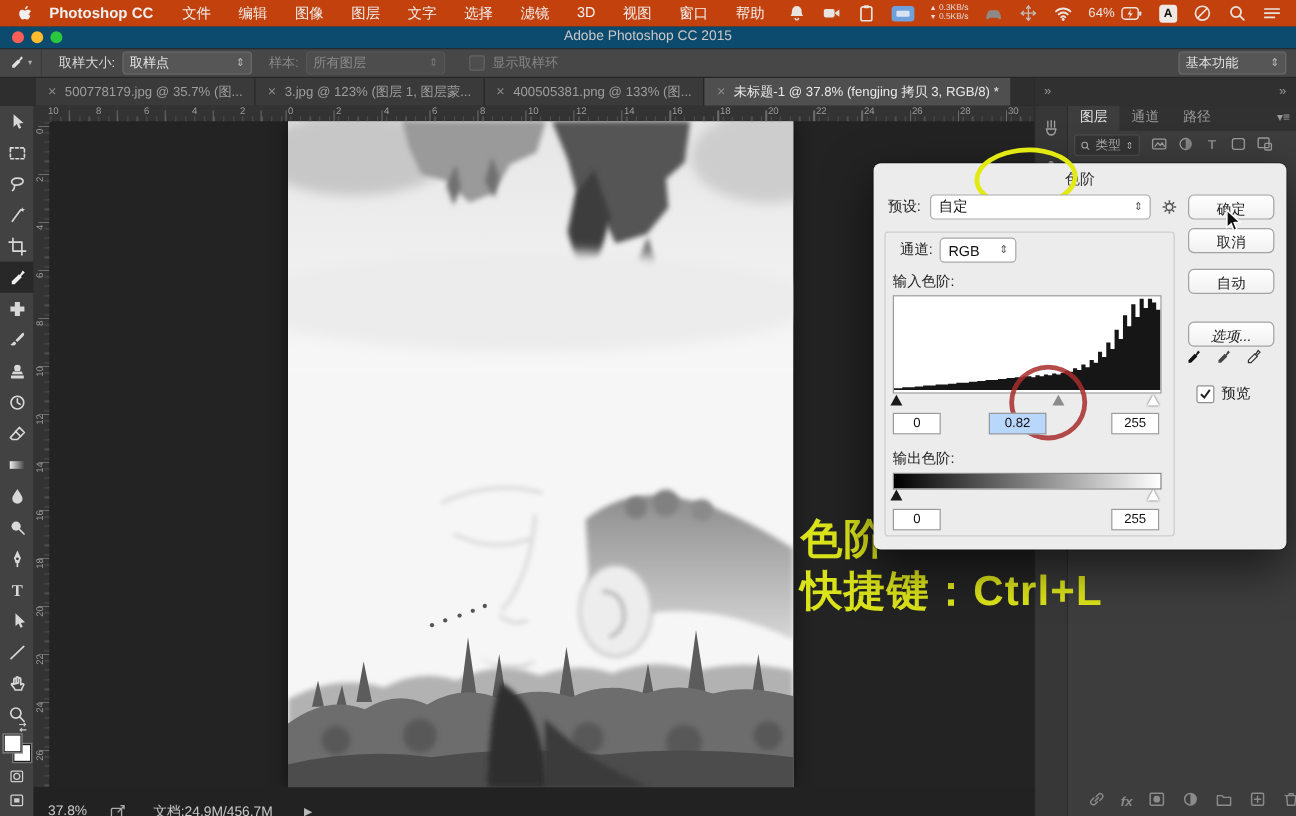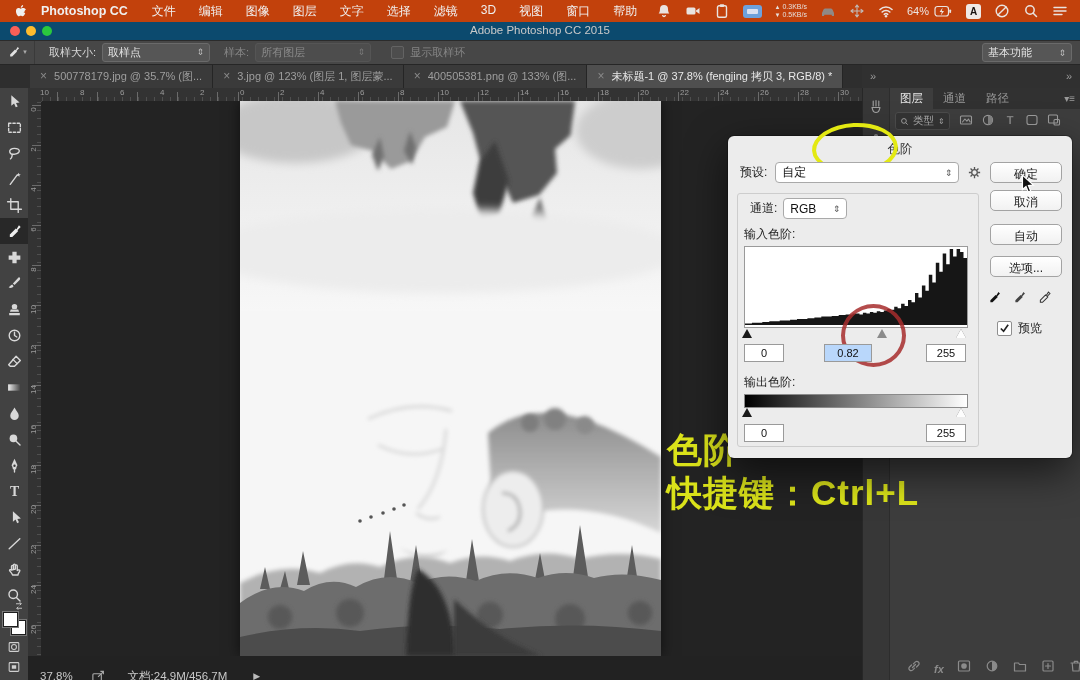--- a/index.html
+++ b/index.html
@@ -628,21 +628,21 @@
       </span>
       <svg width="15" height="15" viewBox="0 0 16 16" style="margin-left:8px;">
         <circle cx="8" cy="8" r="3" fill="none" stroke="#555" stroke-width="1.4"></circle>
         <path d="M8 2v2.2M8 11.8V14M2 8h2.2M11.8 8H14M3.8 3.8l1.5 1.5M10.7 10.7l1.5 1.5M12.2 3.8l-1.5 1.5M5.3 10.7l-1.5 1.5" stroke="#555" stroke-width="1.4"></path>
         </svg>
     </div>
 
     <button class="mbtn" style="top:26px;">确定</button>
     <button class="mbtn" style="top:54px;">取消</button>
     <button class="mbtn" style="top:88px;">自动</button>
-    <button class="mbtn" style="top:120px;">选项...</button>
+    <button class="mbtn" style="top:132px;font-style:italic;">选项...</button>
 
     <div class="droppers" style="top:154px;right:20px;">
       <svg width="15" height="15" viewBox="0 0 16 16">
           <path fill="#111" d="M12.2 2.2l1.6 1.6-3 3 .7.7-1.1 1.1-4.5 4.5H3.6v-2.3l4.5-4.5 1.1-1.1.7.7z"></path>
         </svg>
       <svg width="15" height="15" viewBox="0 0 16 16">
           <path fill="#444" d="M12.2 2.2l1.6 1.6-3 3 .7.7-1.1 1.1-4.5 4.5H3.6v-2.3l4.5-4.5 1.1-1.1.7.7z"></path>
         </svg>
       <svg width="15" height="15" viewBox="0 0 16 16">
           <path fill="none" stroke="#333" stroke-width="1.1" d="M12.2 2.2l1.6 1.6-3 3 .7.7-1.1 1.1-4.5 4.5H3.6v-2.3l4.5-4.5 1.1-1.1.7.7z"></path>

